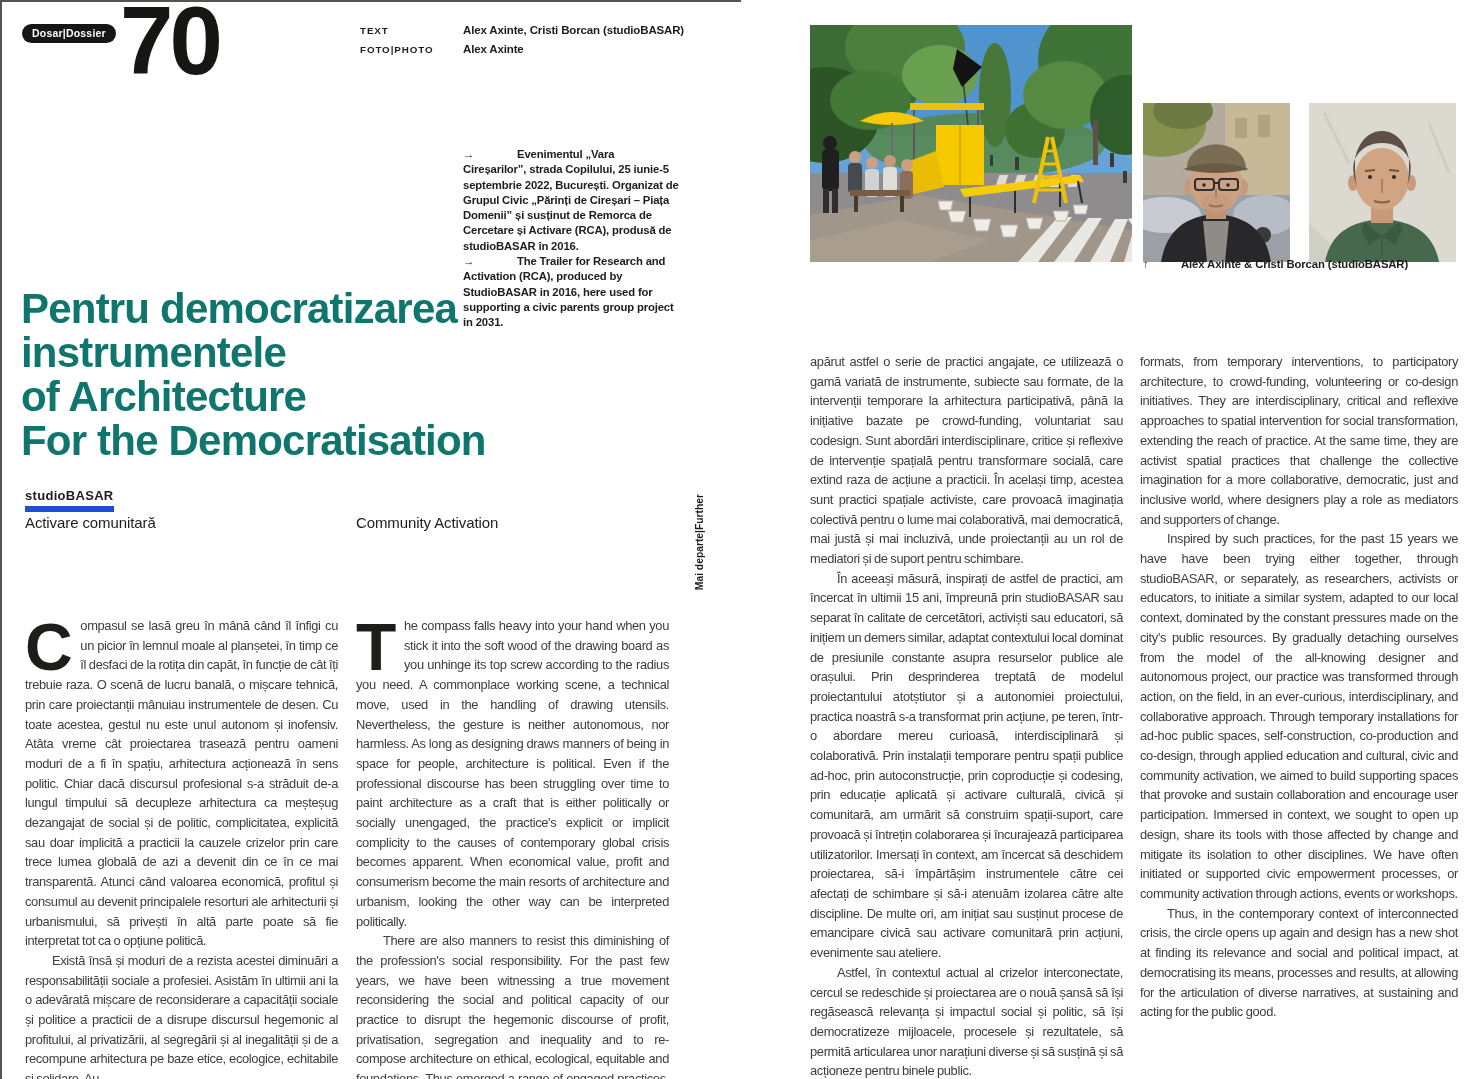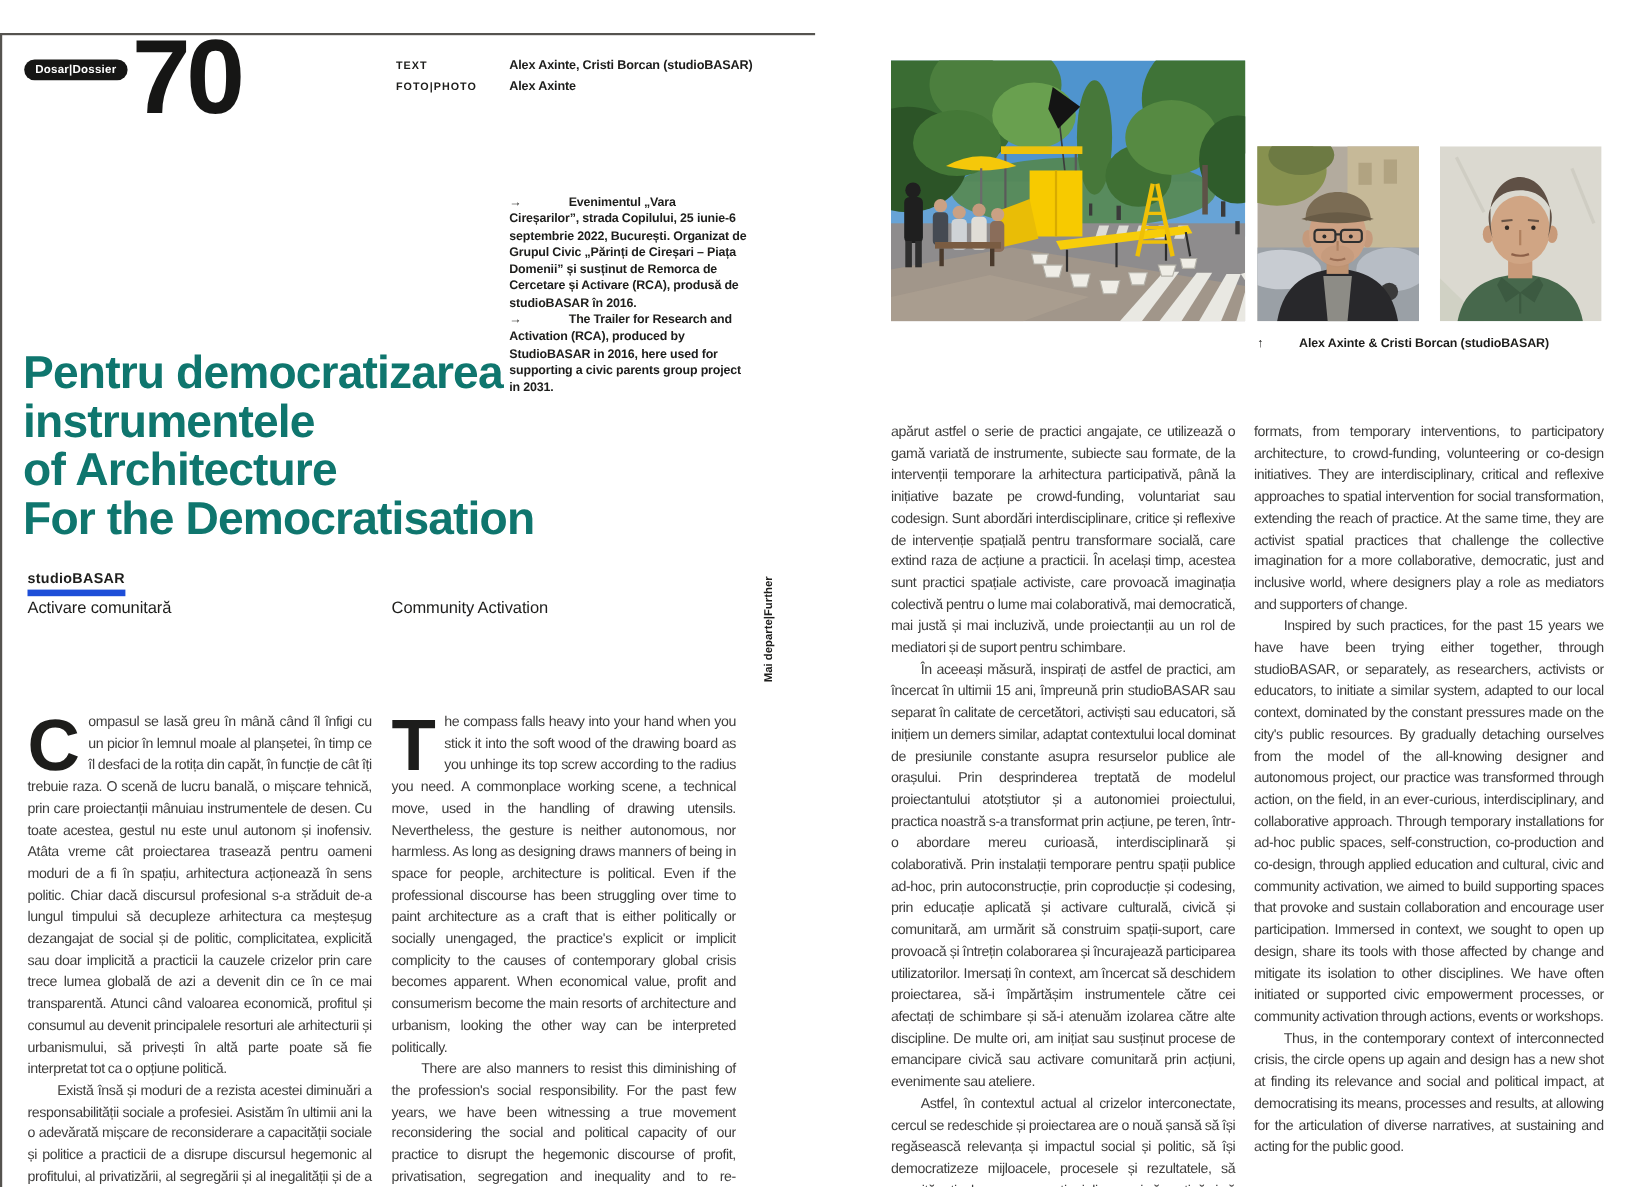--- a/index.html
+++ b/index.html
@@ -1,18 +1,18 @@
 <!DOCTYPE html>
 <html><head>
 <meta charset="utf-8">
 <style>
   html,body{margin:0;padding:0;background:#ffffff;}
   body{width:1478px;height:1079px;position:relative;overflow:hidden;
        font-family:"Liberation Sans",sans-serif;color:#1d1d1b;}
-  .abs{position:absolute;margin-top:30px;}
+  .abs{position:absolute;}
   .edge-top{left:0;top:0;width:741px;height:2px;background:#55534f;}
   .edge-left{left:0;top:0;width:2px;height:1079px;background:#55534f;}
 
   .pill{left:22px;top:24px;background:#161615;color:#fff;border-radius:10px;
         padding:3px 10px 4px;font-size:10.5px;font-weight:700;letter-spacing:.2px;}
   .bignum{left:120px;top:-14px;font-size:96px;font-weight:800;letter-spacing:-4px;color:#161615;}
 
   .credits{left:360px;top:20px;}
   .cr-row{line-height:17px;white-space:nowrap;}
   .cr-label{display:inline-block;width:103px;font-size:9.8px;font-weight:700;letter-spacing:.9px;}
@@ -44,21 +44,21 @@
            font-weight:700;color:#1d1d1b;}
 
   .side-label{left:694px;top:494px;writing-mode:vertical-rl;transform:rotate(180deg);
               font-size:10.3px;font-weight:700;color:#1d1d1b;}
 
   .photo-main{left:810px;top:25px;width:322px;height:237px;}
   .portrait1{left:1143px;top:103px;width:147px;height:159px;}
   .portrait2{left:1309px;top:103px;width:147px;height:159px;}
   .photo-main svg,.portrait1 svg,.portrait2 svg{display:block;width:100%;height:100%;}
 
-  .portrait-caption{left:1143px;top:276px;font-size:11.3px;font-weight:700;letter-spacing:-.1px;}
+  .portrait-caption{left:1143px;top:258px;font-size:11.3px;font-weight:700;letter-spacing:-.1px;}
   .pc-arrow{display:inline-block;width:38px;font-weight:400;}
 </style>
 </head>
 <body>
 
 <div class="abs edge-top"></div>
 <div class="abs edge-left"></div>
 
 <div class="abs pill">Dosar|Dossier</div>
 <div class="abs bignum">70</div>
@@ -67,21 +67,21 @@
   <div class="cr-row">
     <span class="cr-label">TEXT</span><span class="cr-value">Alex Axinte, Cristi Borcan (studioBASAR)</span>
   </div>
   <div class="cr-row">
     <span class="cr-label">FOTO|PHOTO</span><span class="cr-value">Alex Axinte</span>
   </div>
 </div>
 
 <div class="abs caption-block">
   <p class="cap-para">
-    <span class="cap-arrow">→</span><span>Evenimentul „Vara Cireșarilor”, strada Copilului, 25 iunie-6 septembrie 2022, București. Organizat de Grupul Civic „Părinți de Cireșari – Piața Domenii” și susținut de Remorca de Cercetare și Activare (RCA), produsă de studioBASAR în 2016.</span>
+    <span class="cap-arrow">→</span><span>Evenimentul „Vara Cireșarilor”, strada Copilului, 25 iunie-5 septembrie 2022, București. Organizat de Grupul Civic „Părinți de Cireșari – Piața Domenii” și susținut de Remorca de Cercetare și Activare (RCA), produsă de studioBASAR în 2016.</span>
   </p>
   <p class="cap-para">
     <span class="cap-arrow">→</span><span>The Trailer for Research and Activation (RCA), produced by StudioBASAR in 2016, here used for supporting a civic parents group project in 2031.</span>
   </p>
 </div>
 
 <div class="abs title">
   <div>Pentru democratizarea</div>
   <div>instrumentele</div>
   <div>of Architecture</div>

